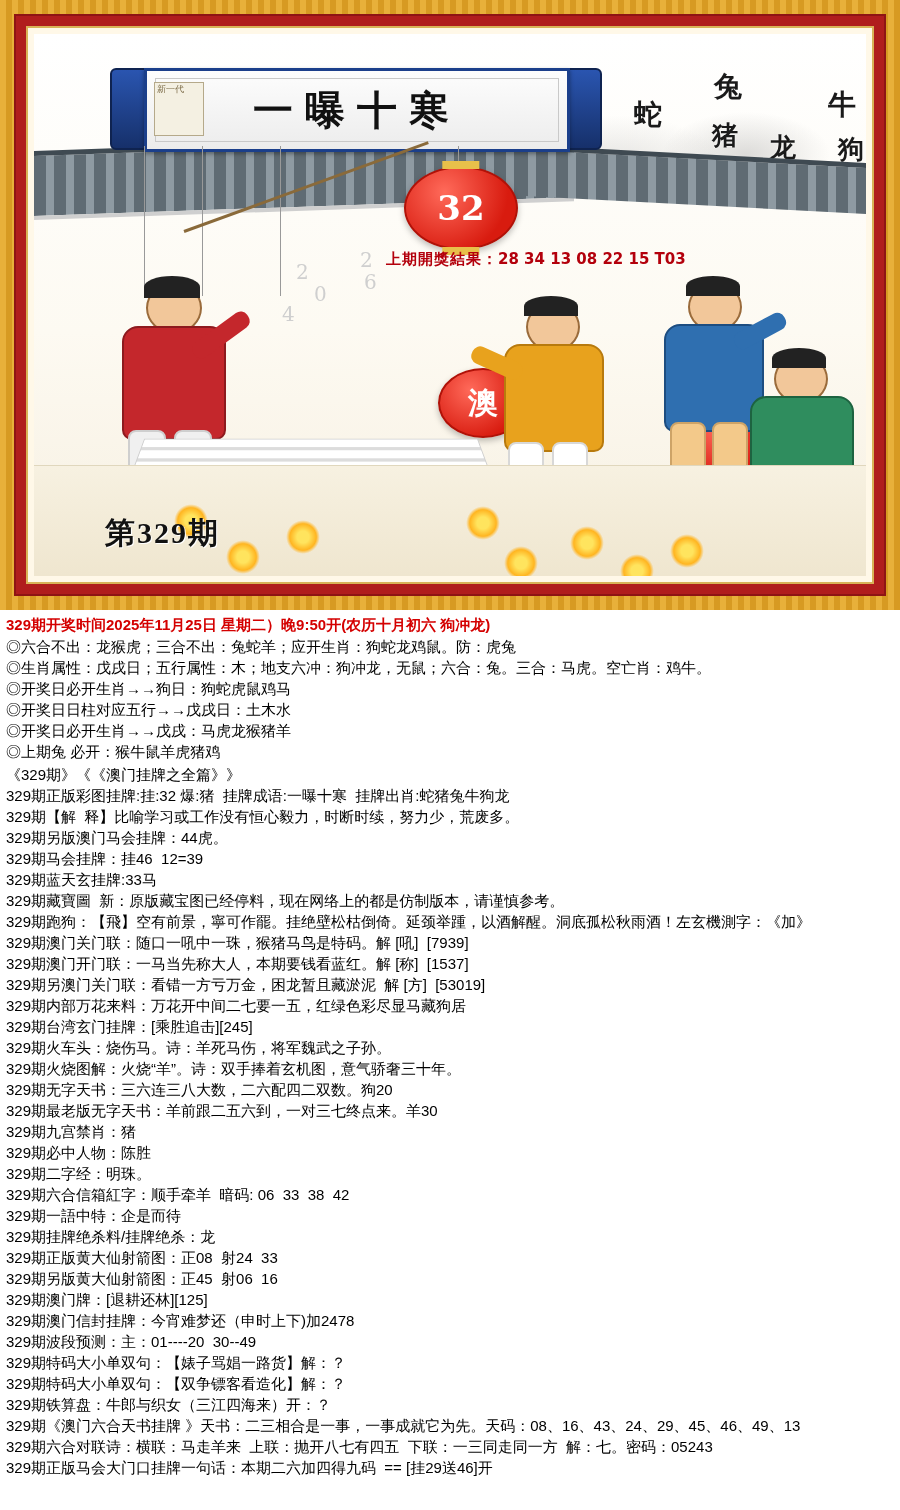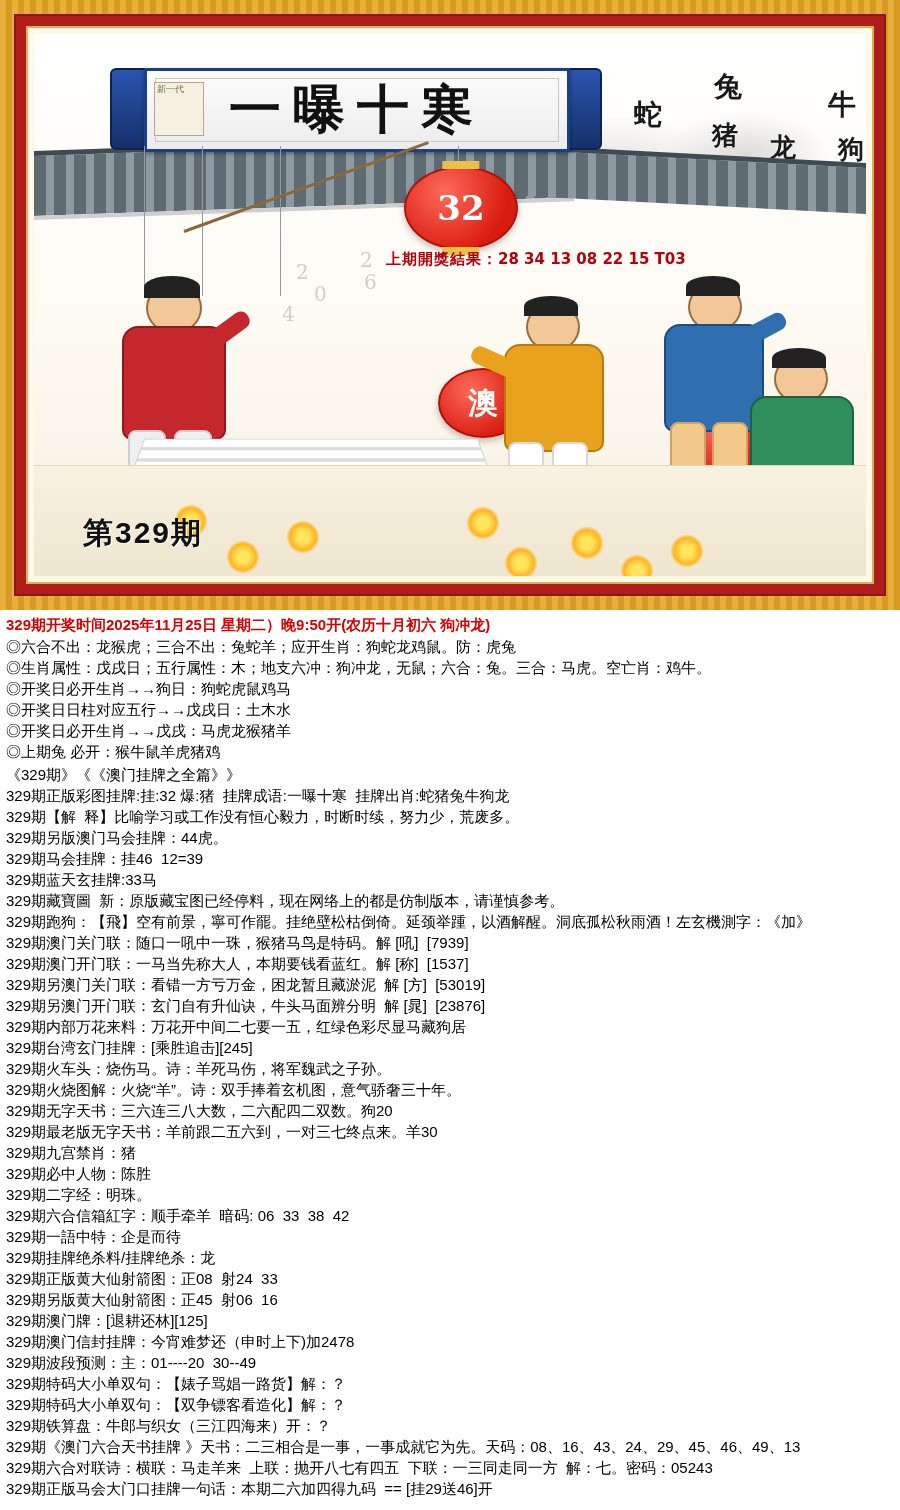--- a/index.html
+++ b/index.html
@@ -74,21 +74,21 @@
     border:3px solid #1b3f8b;
     box-shadow:0 2px 4px rgba(0,0,0,.35);
   }
   .plaque-inner{
     position:absolute;left:8px;top:7px;right:8px;bottom:7px;
     border:1px solid #c9c9c9;
     display:flex;align-items:center;justify-content:center;
   }
   .plaque-title{
     font-family:"DejaVu Serif", serif;
-    font-weight:bold;font-size:52px;letter-spacing:12px;
+    font-weight:bold;font-size:40px;letter-spacing:12px;
     color:#111;
     text-align:center;
   }
   .plaque-cap{
     position:absolute;top:34px;width:36px;height:78px;
     background:linear-gradient(#2a55b0,#16306a);
     border:2px solid #0f2350;
   }
   .plaque-cap.l{left:76px;border-radius:6px 0 0 6px;}
   .plaque-cap.r{left:528px;border-radius:0 6px 6px 0;}
@@ -150,22 +150,22 @@
     background:radial-gradient(circle,#ffe45e 25%,#ffb521 55%,rgba(255,181,33,0) 70%);
   }
   .result-line{
     position:absolute;left:352px;top:216px;
     font-family:"DejaVu Sans", sans-serif;
     font-weight:bold;font-size:15px;color:#b3000c;
     white-space:nowrap;
   }
   .result-line .label{color:#b3000c;letter-spacing:1px;}
   .issue{
-    position:absolute;left:49px;bottom:22px;
-    font-family:Liberation Sans, sans-serif;font-weight:bold;font-size:30px;
+    position:absolute;left:71px;bottom:22px;
+    font-family:Liberation Serif, serif;font-weight:bold;font-size:30px;
     color:#111;letter-spacing:2px;
     text-shadow:1px 1px 0 #fff;
   }
   .num-ghost{
     position:absolute;color:#cfcfcf;font-size:20px;font-family:"DejaVu Serif",serif;
   }
 
   
   .content{
     padding:4px 6px 18px 6px;
@@ -315,21 +315,20 @@
     <div class="row">329期正版彩图挂牌:挂:32 爆:猪  挂牌成语:一曝十寒  挂牌出肖:蛇猪兔牛狗龙</div>
     <div class="row">329期【解  释】比喻学习或工作没有恒心毅力，时断时续，努力少，荒废多。</div>
     <div class="row">329期另版澳门马会挂牌：44虎。</div>
     <div class="row">329期马会挂牌：挂46  12=39</div>
     <div class="row">329期蓝天玄挂牌:33马</div>
     <div class="row">329期藏寶圖  新：原版藏宝图已经停料，现在网络上的都是仿制版本，请谨慎参考。</div>
     <div class="row">329期跑狗：【飛】空有前景，寧可作罷。挂绝壁松枯倒倚。延颈举踵，以酒解醒。洞底孤松秋雨酒！左玄機測字：《加》</div>
     <div class="row">329期澳门关门联：随口一吼中一珠，猴猪马鸟是特码。解 [吼]  [7939]</div>
     <div class="row">329期澳门开门联：一马当先称大人，本期要钱看蓝红。解 [称]  [1537]</div>
     <div class="row">329期另澳门关门联：看错一方亏万金，困龙暂且藏淤泥  解 [方]  [53019]</div>
-    <div class="row">329期另澳门开门联：玄门自有升仙诀，牛头马面辨分明  解 [晁]  [23876]</div>
     <div class="row">329期内部万花来料：万花开中间二七要一五，红绿色彩尽显马藏狗居</div>
     <div class="row">329期台湾玄门挂牌：[乘胜追击][245]</div>
     <div class="row">329期火车头：烧伤马。诗：羊死马伤，将军魏武之子孙。</div>
     <div class="row">329期火烧图解：火烧“羊”。诗：双手捧着玄机图，意气骄奢三十年。</div>
     <div class="row">329期无字天书：三六连三八大数，二六配四二双数。狗20</div>
     <div class="row">329期最老版无字天书：羊前跟二五六到，一对三七终点来。羊30</div>
     <div class="row">329期九宫禁肖：猪</div>
     <div class="row">329期必中人物：陈胜</div>
     <div class="row">329期二字经：明珠。</div>
     <div class="row">329期六合信箱紅字：顺手牵羊  暗码: 06  33  38  42</div>

